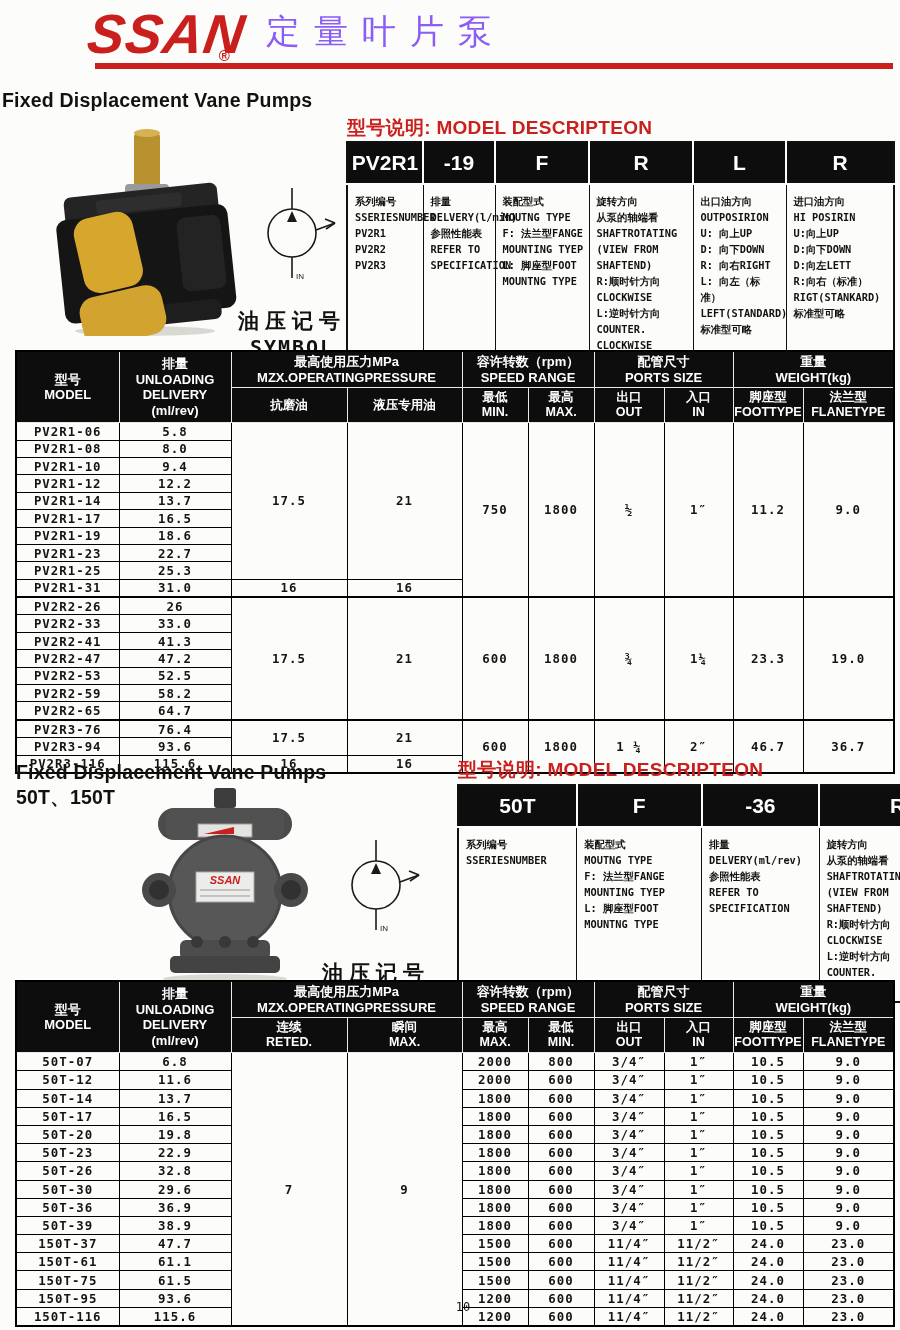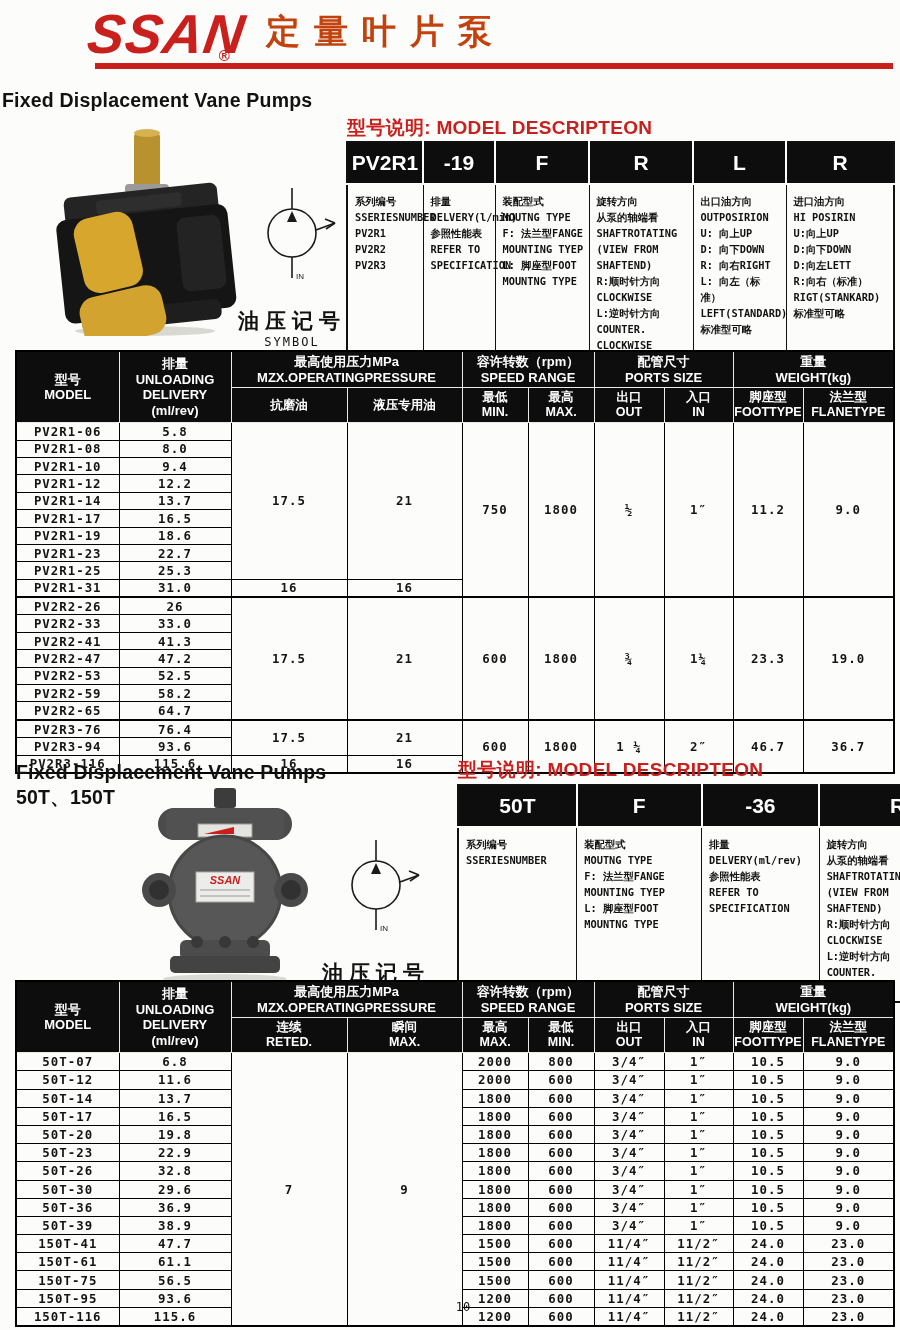--- a/index.html
+++ b/index.html
@@ -5,21 +5,21 @@
   html,body{margin:0;padding:0;background:#dedede;}
   .page{position:relative;width:900px;height:1330px;background:#fcfcfa;overflow:hidden;
         font-family:"Liberation Sans",sans-serif;color:#111;}
   .abs{position:absolute;}
 
   
   .brand{position:absolute;left:88px;top:6px;display:flex;align-items:flex-start;gap:36px;}
   .logo{font-style:italic;font-weight:900;font-size:55px;line-height:1.05;color:#c9201d;
         transform:skewX(-8deg);letter-spacing:1px;}
   .reg{font-size:15px;font-weight:bold;color:#c9201d;align-self:flex-end;margin-left:-26px;}
-  .cn-title{font-size:34px;font-weight:700;color:#c2410c;letter-spacing:14px;line-height:1.5;}
+  .cn-title{font-size:34px;font-weight:400;color:#8b5cf6;letter-spacing:14px;line-height:1.5;}
   .brand-line{position:absolute;left:95px;top:63px;width:798px;height:6px;background:#c9201d;}
 
   
   .sec-title{font-size:19.5px;font-weight:800;line-height:1.3;letter-spacing:0.2px;}
   .md-title{font-size:19px;font-weight:800;color:#c9201d;letter-spacing:0.3px;text-align:center;}
 
   
   table.md{border-collapse:collapse;table-layout:fixed;width:100%;height:100%;border:2px solid #111;}
   table.md th{background:#0d0d0d;color:#fff;font-size:21px;font-weight:800;height:38px;
               border:2px solid #fdfdfc;border-top:none;}
@@ -37,21 +37,21 @@
   table.spec th.hsub{font-size:12.5px;}
   table.spec tbody td{border:1px solid #000;text-align:center;height:16.4px;padding:0;
                       font-family:"DejaVu Sans Mono",monospace;font-size:12.4px;font-weight:bold;
                       letter-spacing:1px;color:#141414;}
   table.spec tbody tr.bstart > td{border-top:2.5px solid #000;}
   #spec2 tbody td{height:17.2px;}
 
   
   .symbol-block{position:absolute;text-align:center;}
   .symbol-caption-cn{font-size:21px;font-weight:bold;letter-spacing:6px;margin-top:17px;}
-  .symbol-caption-en{font-family:"DejaVu Sans Mono",monospace;font-size:12px;font-weight:normal;letter-spacing:2px;}
+  .symbol-caption-en{font-family:"DejaVu Sans Mono",monospace;font-size:20px;font-weight:bold;letter-spacing:2px;}
 
   .pagenum{position:absolute;left:0;top:1300px;width:100%;text-align:center;
            font-size:12px;font-family:"DejaVu Sans Mono",monospace;padding-left:13px;}
 </style>
 </head>
 <body>
 
 <div class="page">
 
   <div class="brand">
@@ -574,42 +574,42 @@
             <td>50T-39</td>
             <td>38.9</td>
             <td>1800</td>
             <td>600</td>
             <td>3/4″</td>
             <td>1″</td>
             <td>10.5</td>
             <td>9.0</td>
           </tr>
           <tr>
-            <td>150T-41</td>
+            <td>150T-37</td>
             <td>47.7</td>
             <td>1500</td>
             <td>600</td>
             <td>11/4″</td>
             <td>11/2″</td>
             <td>24.0</td>
             <td>23.0</td>
           </tr>
           <tr>
             <td>150T-61</td>
             <td>61.1</td>
             <td>1500</td>
             <td>600</td>
             <td>11/4″</td>
             <td>11/2″</td>
             <td>24.0</td>
             <td>23.0</td>
           </tr>
           <tr>
             <td>150T-75</td>
-            <td>56.5</td>
+            <td>61.5</td>
             <td>1500</td>
             <td>600</td>
             <td>11/4″</td>
             <td>11/2″</td>
             <td>24.0</td>
             <td>23.0</td>
           </tr>
           <tr>
             <td>150T-95</td>
             <td>93.6</td>

